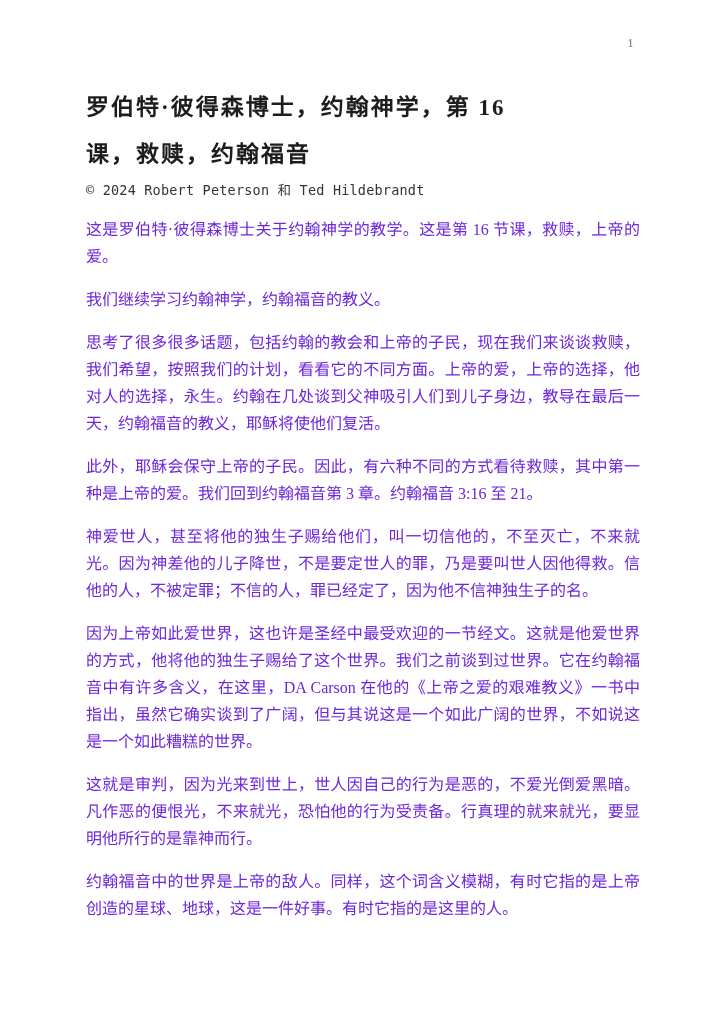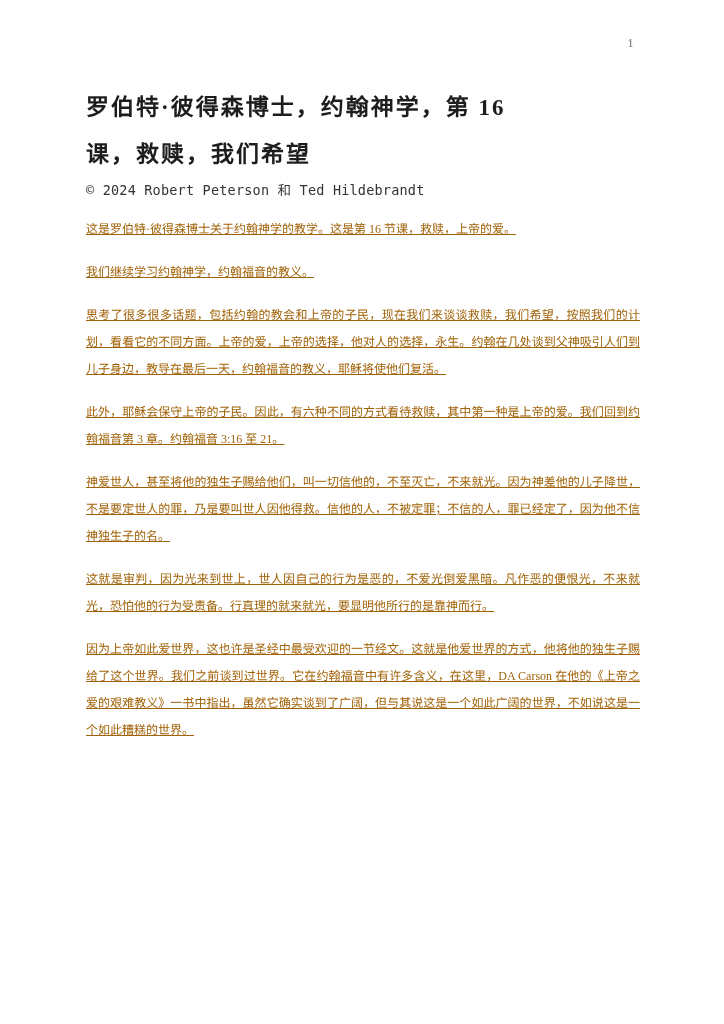--- a/index.html
+++ b/index.html
@@ -45,45 +45,45 @@
     font-size: 13.5px;
     line-height: 20px;
     color: #333333;
     letter-spacing: 0.2px;
   }
   .body-text {
     margin-top: 16px;
   }
   .body-text p {
     margin: 0 0 16px 0;
-    font-size: 12px;
+    font-size: 16px;
     line-height: 27px;
     text-align: justify;
     text-justify: inter-ideograph;
-    color: #a16207;
-    text-decoration: underline;
+    color: #6d28d9;
   }
 </style>
 </head>
 <body>
 
 <div class="page">
 
   <div class="page-number">1</div>
 
   <div class="title-block">
     <div class="title-line">罗伯特·彼得森博士，约翰神学，第 16</div>
-    <div class="title-line">课，救赎，我们希望</div>
+    <div class="title-line">课，救赎，约翰福音</div>
   </div>
 
   <div class="copyright">© 2024 Robert Peterson 和 Ted Hildebrandt</div>
 
   <div class="body-text">
     <p>这是罗伯特·彼得森博士关于约翰神学的教学。这是第 16 节课，救赎，上帝的爱。</p>
     <p>我们继续学习约翰神学，约翰福音的教义。</p>
     <p>思考了很多很多话题，包括约翰的教会和上帝的子民，现在我们来谈谈救赎，我们希望，按照我们的计划，看看它的不同方面。上帝的爱，上帝的选择，他对人的选择，永生。约翰在几处谈到父神吸引人们到儿子身边，教导在最后一天，约翰福音的教义，耶稣将使他们复活。</p>
     <p>此外，耶稣会保守上帝的子民。因此，有六种不同的方式看待救赎，其中第一种是上帝的爱。我们回到约翰福音第 3 章。约翰福音 3:16 至 21。</p>
     <p>神爱世人，甚至将他的独生子赐给他们，叫一切信他的，不至灭亡，不来就光。因为神差他的儿子降世，不是要定世人的罪，乃是要叫世人因他得救。信他的人，不被定罪；不信的人，罪已经定了，因为他不信神独生子的名。</p>
+    <p>因为上帝如此爱世界，这也许是圣经中最受欢迎的一节经文。这就是他爱世界的方式，他将他的独生子赐给了这个世界。我们之前谈到过世界。它在约翰福音中有许多含义，在这里，DA Carson 在他的《上帝之爱的艰难教义》一书中指出，虽然它确实谈到了广阔，但与其说这是一个如此广阔的世界，不如说这是一个如此糟糕的世界。</p>
     <p>这就是审判，因为光来到世上，世人因自己的行为是恶的，不爱光倒爱黑暗。凡作恶的便恨光，不来就光，恐怕他的行为受责备。行真理的就来就光，要显明他所行的是靠神而行。</p>
-    <p>因为上帝如此爱世界，这也许是圣经中最受欢迎的一节经文。这就是他爱世界的方式，他将他的独生子赐给了这个世界。我们之前谈到过世界。它在约翰福音中有许多含义，在这里，DA Carson 在他的《上帝之爱的艰难教义》一书中指出，虽然它确实谈到了广阔，但与其说这是一个如此广阔的世界，不如说这是一个如此糟糕的世界。</p>
+    <p>约翰福音中的世界是上帝的敌人。同样，这个词含义模糊，有时它指的是上帝创造的星球、地球，这是一件好事。有时它指的是这里的人。</p>
   </div>
 
 </div>
 
 </body></html>

